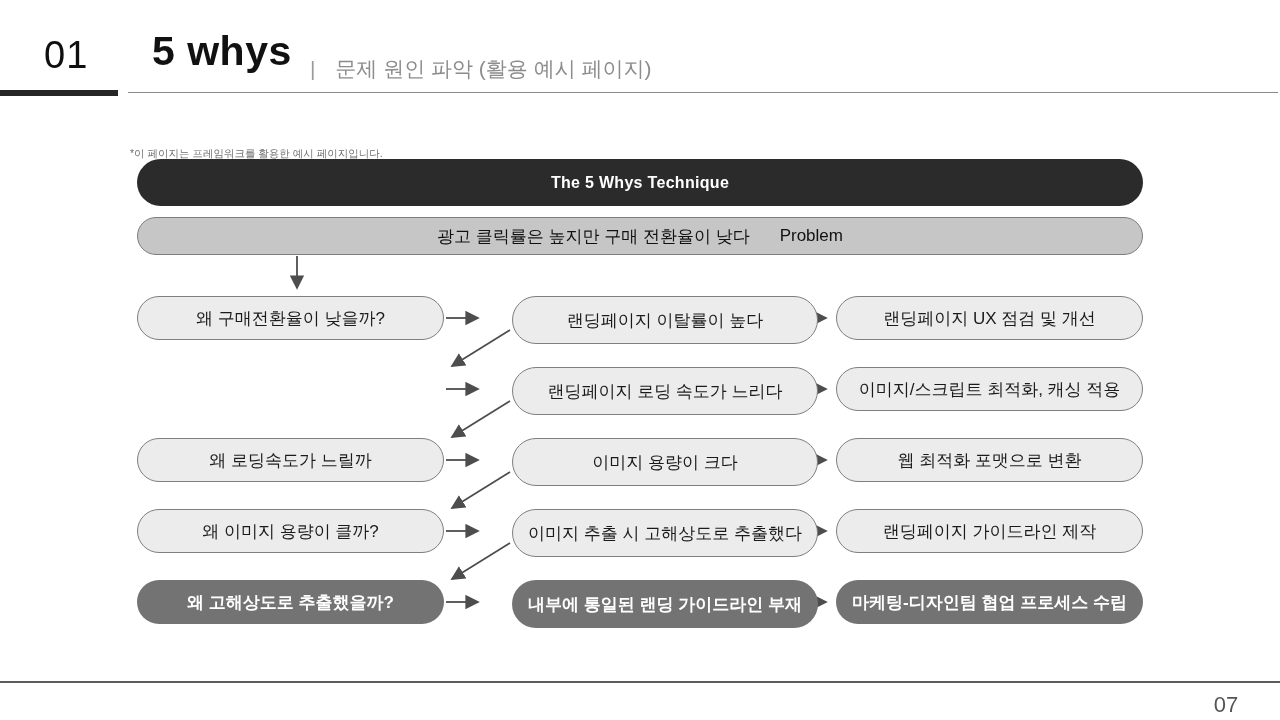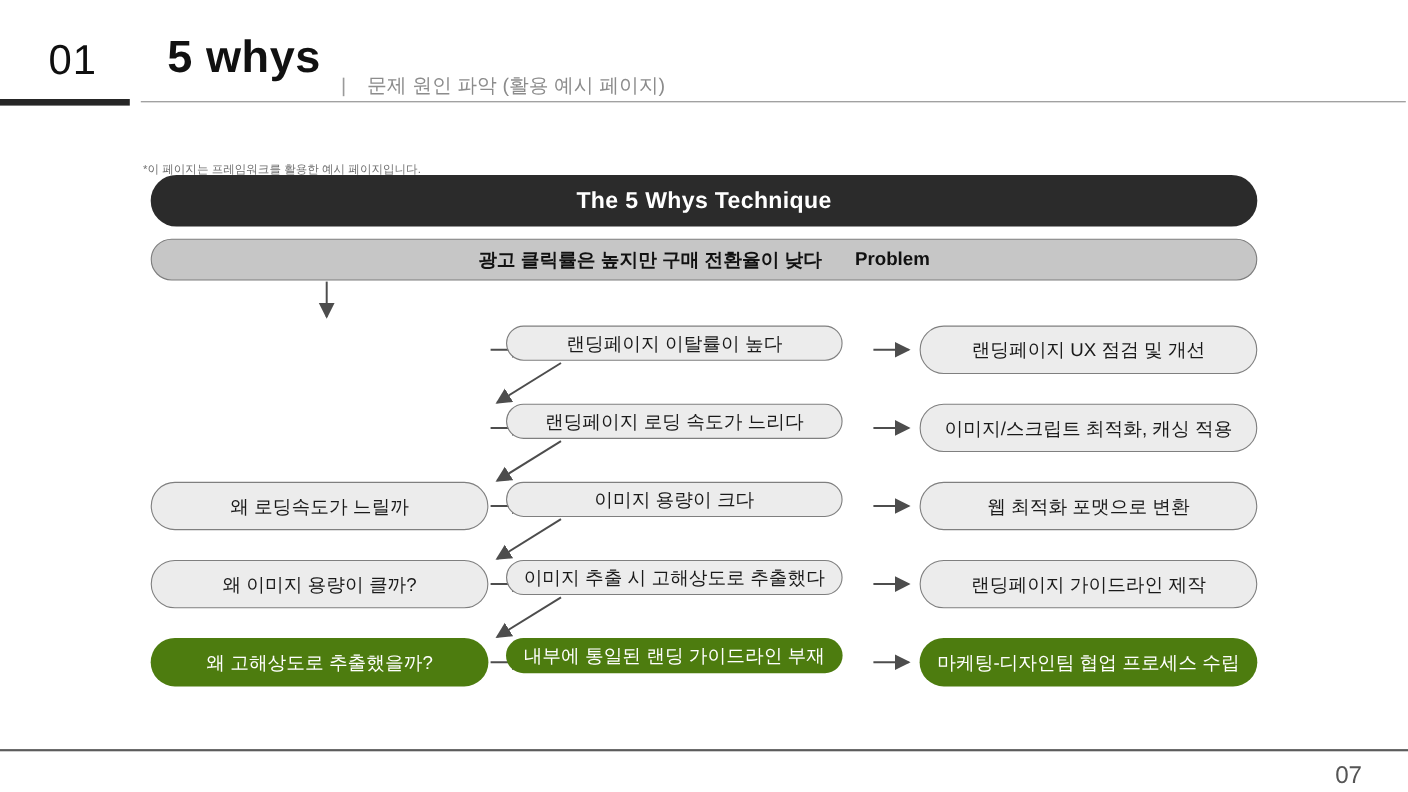--- a/index.html
+++ b/index.html
@@ -3,41 +3,41 @@
 <meta charset="utf-8">
 <style>
   html,body{margin:0;padding:0;background:#ffffff;}
   body{font-family:"Liberation Sans","DejaVu Sans",sans-serif;}
   .slide{position:relative;width:1280px;height:720px;background:#ffffff;overflow:hidden;}
 
   
   .sec-num{position:absolute;left:44px;top:34px;font-size:38px;font-weight:400;color:#0f0f0f;letter-spacing:1px;}
   .header-bar{position:absolute;left:0;top:90px;width:118px;height:6px;background:#262626;}
   .page-title{position:absolute;left:152px;top:28px;font-size:41px;font-weight:600;color:#111111;letter-spacing:0.5px;}
-  .subtitle-wrap{position:absolute;left:310px;top:66px;font-size:18px;color:#8c8c8c;}
+  .subtitle-wrap{position:absolute;left:310px;top:55px;font-size:21px;color:#8c8c8c;}
   .subtitle-sep{margin-right:14px;color:#9a9a9a;}
   .header-line{position:absolute;left:128px;top:92px;width:1150px;height:0;border-top:1.6px solid #8a8a8a;}
   .note{position:absolute;left:130px;top:103px;font-size:10.5px;color:#6f6f6f;margin-top:44px;}
 
   
   .pill{position:absolute;display:flex;align-items:center;justify-content:center;
         box-sizing:border-box;border-radius:26px;font-size:17px;color:#1a1a1a;
         background:#ececec;border:1.5px solid #7f7f7f;white-space:nowrap;}
-  .pill.dark{background:#4d7c0f;border:none;color:#ffffff;}
+  .pill.dark{background:#737373;border:none;color:#ffffff;font-weight:bold;}
   .tech-title{position:absolute;left:137px;top:159px;width:1006px;height:47px;border-radius:24px;
         background:#2b2b2b;color:#ffffff;display:flex;align-items:center;justify-content:center;
-        font-size:21px;font-weight:600;letter-spacing:0.3px;}
+        font-size:16px;font-weight:600;letter-spacing:0.3px;}
   .problem-pill{position:absolute;left:137px;top:217px;width:1006px;height:38px;border-radius:19px;
         background:#c6c6c6;border:1px solid #7d7d7d;box-sizing:border-box;
-        display:flex;align-items:center;justify-content:center;font-size:17px;font-weight:700;color:#111111;}
+        display:flex;align-items:center;justify-content:center;font-size:17px;font-weight:400;color:#111111;}
   .problem-label{margin-left:30px;}
 
   .row{position:absolute;left:0;width:1280px;height:44px;}
   .pill.col-left{left:137px;width:307px;height:44px;}
-  .pill.col-mid{left:460px;width:306px;height:32px;}
+  .pill.col-mid{left:512px;width:306px;height:48px;}
   .pill.col-right{left:836px;width:307px;height:44px;}
 
   .arrows{position:absolute;left:0;top:0;width:1280px;height:720px;pointer-events:none;}
 
   
   .footer-line{position:absolute;left:0;top:681px;width:1280px;height:0;border-top:2px solid #5c5c5c;}
   .page-num{position:absolute;left:1206px;top:692px;width:40px;text-align:center;font-size:22px;color:#555555;}
 </style>
 </head>
 <body>
@@ -82,20 +82,21 @@
   </svg>
 
   <div class="tech-title">The 5 Whys Technique</div>
 
   <div class="problem-pill">
     <span>광고 클릭률은 높지만 구매 전환율이 낮다</span>
     <span class="problem-label">Problem</span>
   </div>
 
   <div class="row" style="top:296px">
+    <div class="pill col-left">왜 구매전환율이 낮을까?</div>
     <div class="pill col-mid">랜딩페이지 이탈률이 높다</div>
     <div class="pill col-right">랜딩페이지 UX 점검 및 개선</div>
   </div>
 
   <div class="row" style="top:367px">
     <div class="pill col-mid">랜딩페이지 로딩 속도가 느리다</div>
     <div class="pill col-right">이미지/스크립트 최적화, 캐싱 적용</div>
   </div>
 
   <div class="row" style="top:438px">

